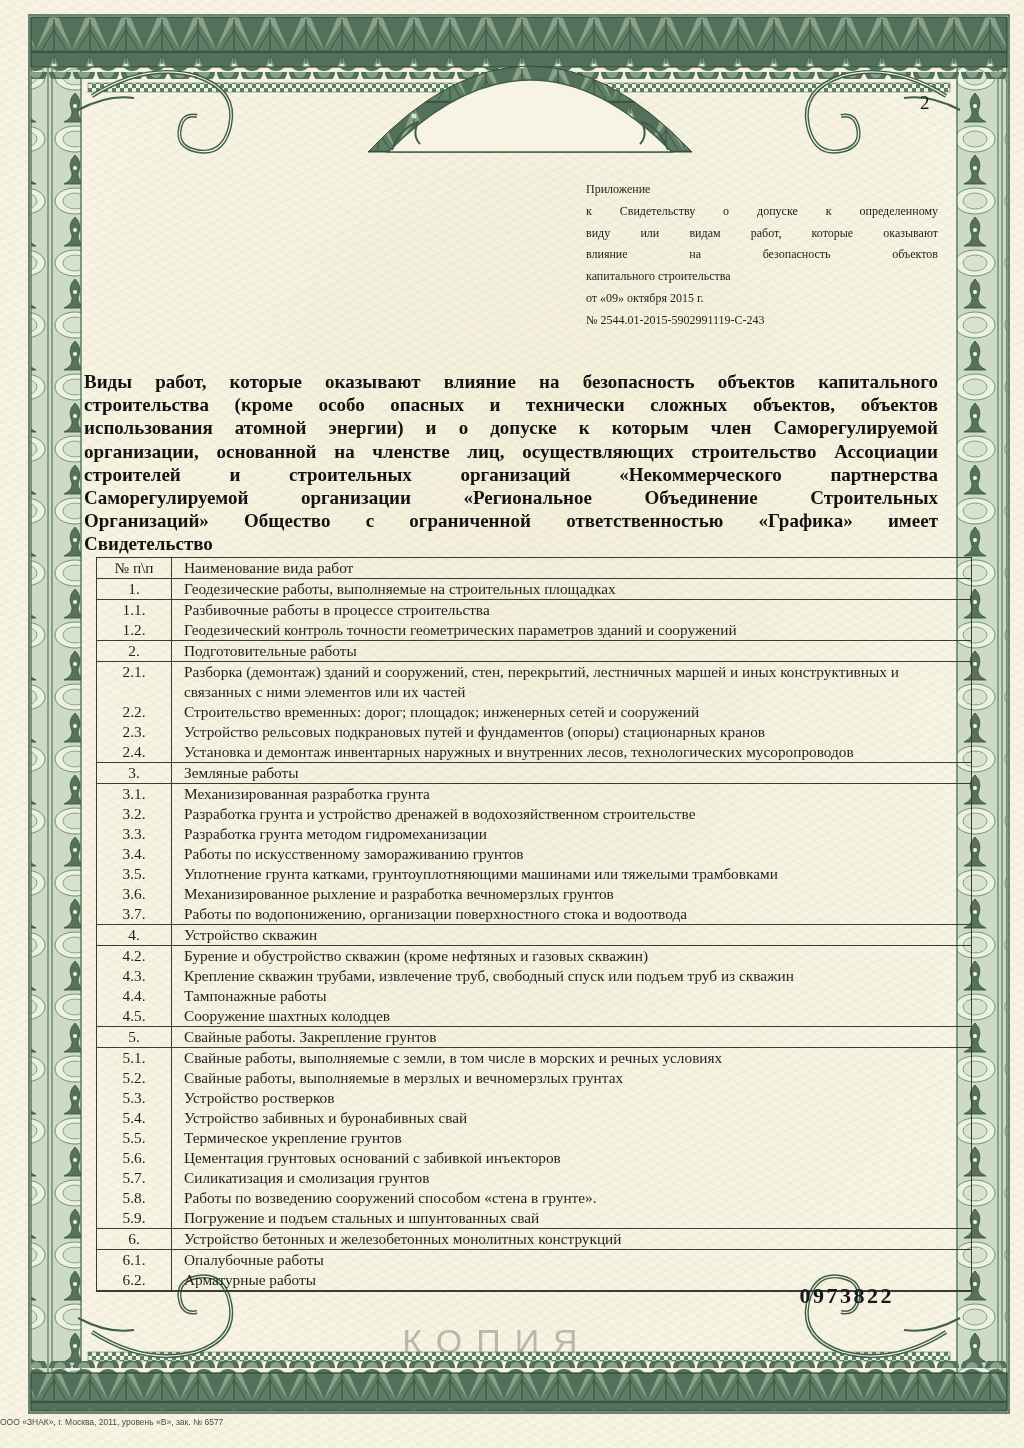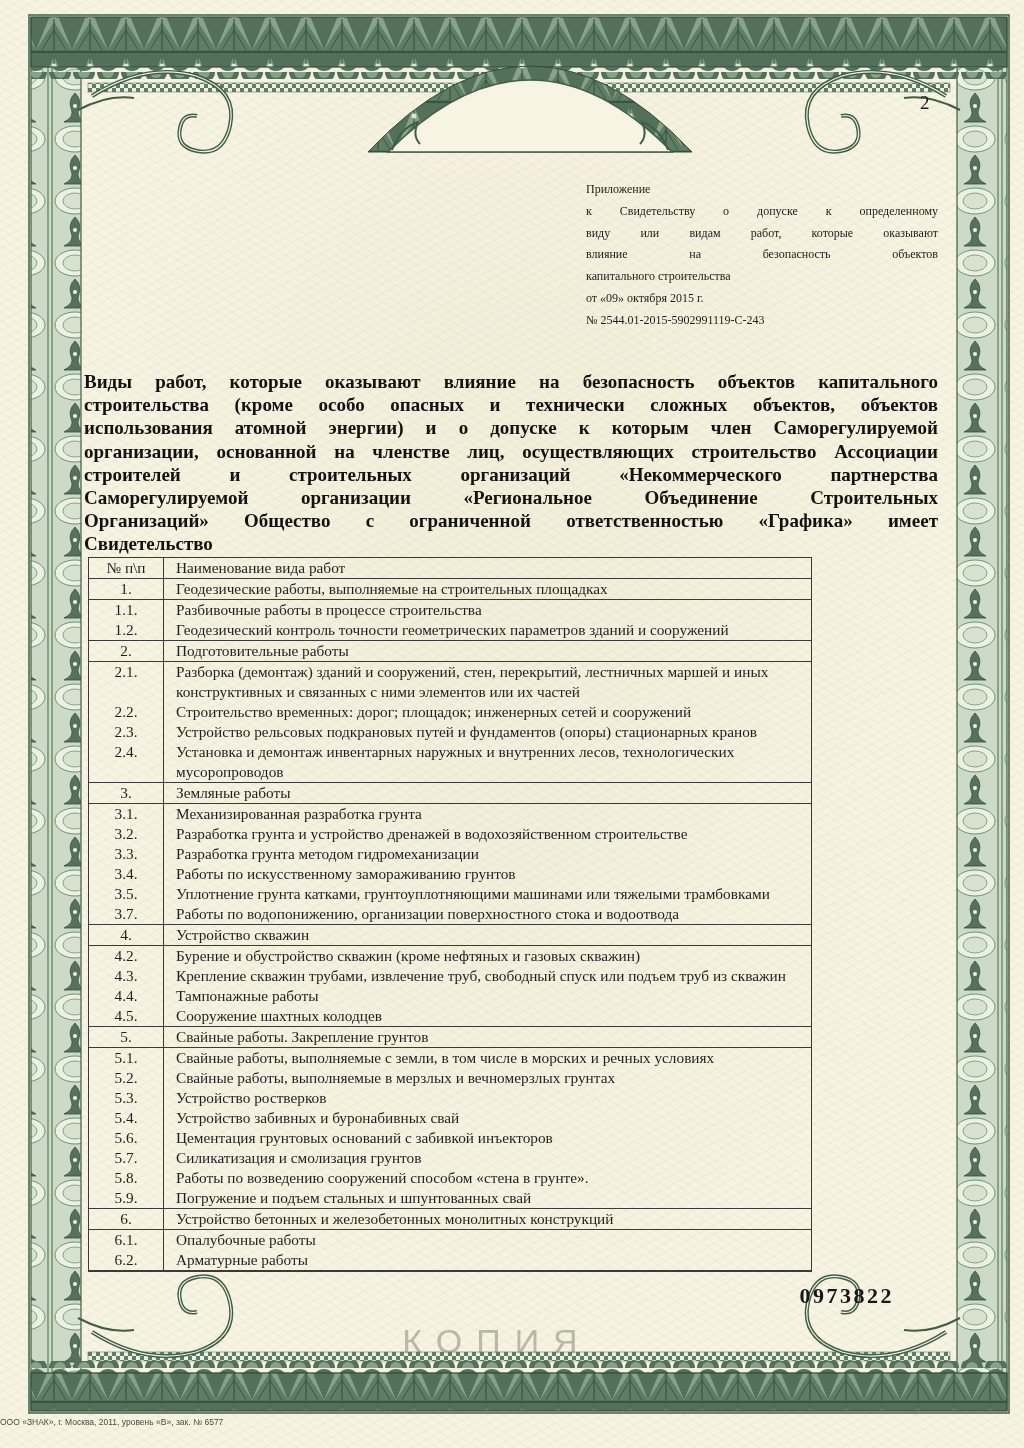--- a/index.html
+++ b/index.html
@@ -12,21 +12,21 @@
       repeating-linear-gradient(-29deg, rgba(148,178,138,0.06) 0 2px, rgba(0,0,0,0) 2px 8px),
       #f7f4e3;
     font-family:"Liberation Serif", serif;color:#1c1c1c;
   }
   .frame{position:absolute;left:0;top:0;}
   .page-number{position:absolute;left:920px;top:92px;font-size:19px;}
   .annex{position:absolute;left:586px;top:179px;width:352px;font-size:12px;line-height:21.8px;}
   .annex .jline,.intro .jline{text-align:justify;text-align-last:justify;}
   .intro{position:absolute;left:84px;top:370px;width:854px;font-weight:bold;font-size:19px;line-height:23.2px;color:#121212;}
   .works-table{
-    position:absolute;left:88px;top:557px;width:724px;box-sizing:border-box;
+    position:absolute;left:96px;top:557px;width:876px;box-sizing:border-box;
     border:1.6px solid #3a3a3a;border-bottom-width:2.5px;
     font-size:15.3px;line-height:20px;color:#1f1f1f;background:rgba(255,255,252,0.0);
   }
   .trow{display:flex;align-items:stretch;}
   .tnum{flex:0 0 74px;text-align:center;border-right:1.3px solid #3a3a3a;}
   .tname{flex:1;padding:0 8px 0 12px;}
   .tgroup{border-top:1.4px solid #3a3a3a;}
   .serial{position:absolute;right:130px;top:1283px;font-weight:bold;font-size:22px;letter-spacing:2.5px;color:#17171a;}
   .copy-watermark{
     position:absolute;left:327px;top:1322px;width:340px;text-align:center;
@@ -196,20 +196,24 @@
         </div>
         <div class="trow">
           <div class="tnum">3.4.</div>
           <div class="tname">Работы по искусственному замораживанию грунтов</div>
         </div>
         <div class="trow">
           <div class="tnum">3.5.</div>
           <div class="tname">Уплотнение грунта катками, грунтоуплотняющими машинами или тяжелыми трамбовками</div>
         </div>
         <div class="trow">
+          <div class="tnum">3.6.</div>
+          <div class="tname">Механизированное рыхление и разработка вечномерзлых грунтов</div>
+        </div>
+        <div class="trow">
           <div class="tnum">3.7.</div>
           <div class="tname">Работы по водопонижению, организации поверхностного стока и водоотвода</div>
         </div>
       </div>
       <div class="tgroup">
         <div class="trow">
           <div class="tnum">4.</div>
           <div class="tname">Устройство скважин</div>
         </div>
       </div>
@@ -246,20 +250,24 @@
           <div class="tnum">5.2.</div>
           <div class="tname">Свайные работы, выполняемые в мерзлых и вечномерзлых грунтах</div>
         </div>
         <div class="trow">
           <div class="tnum">5.3.</div>
           <div class="tname">Устройство ростверков</div>
         </div>
         <div class="trow">
           <div class="tnum">5.4.</div>
           <div class="tname">Устройство забивных и буронабивных свай</div>
+        </div>
+        <div class="trow">
+          <div class="tnum">5.5.</div>
+          <div class="tname">Термическое укрепление грунтов</div>
         </div>
         <div class="trow">
           <div class="tnum">5.6.</div>
           <div class="tname">Цементация грунтовых оснований с забивкой инъекторов</div>
         </div>
         <div class="trow">
           <div class="tnum">5.7.</div>
           <div class="tname">Силикатизация и смолизация грунтов</div>
         </div>
         <div class="trow">

